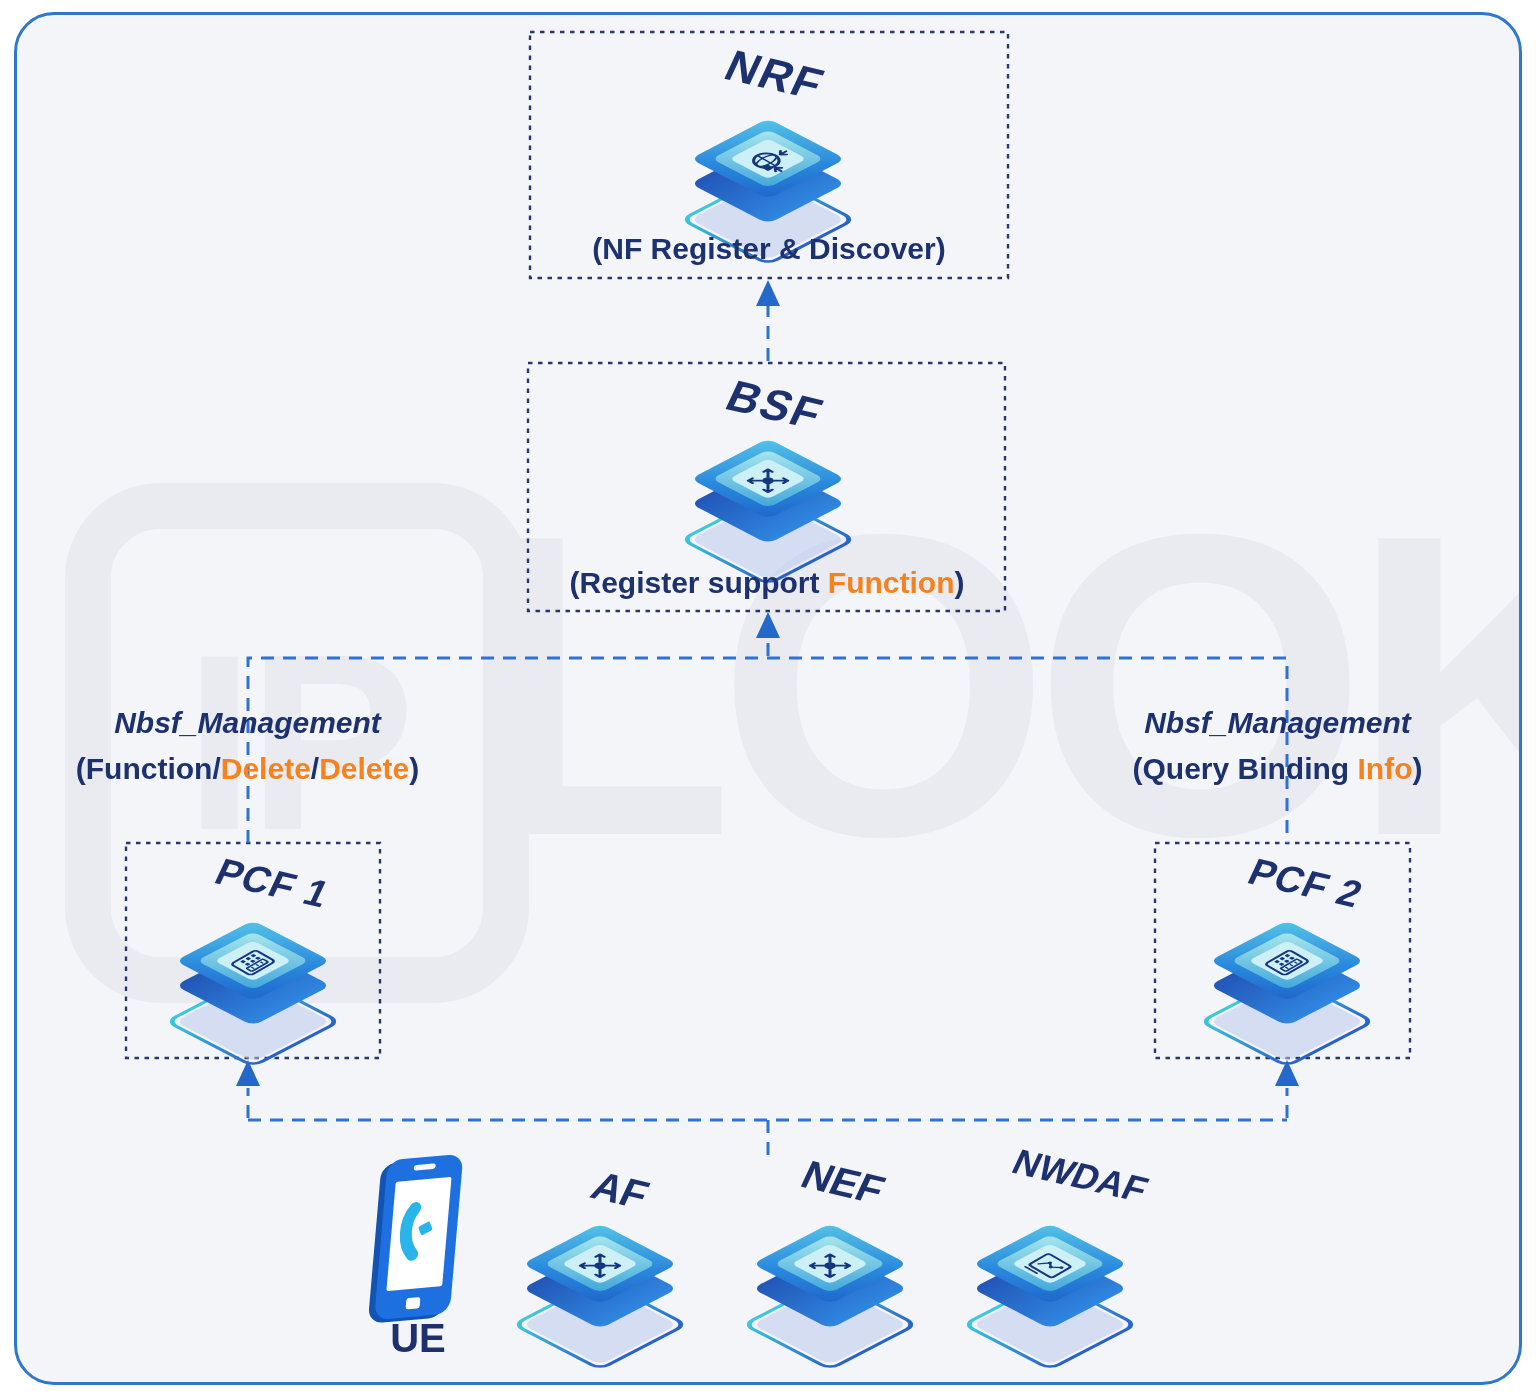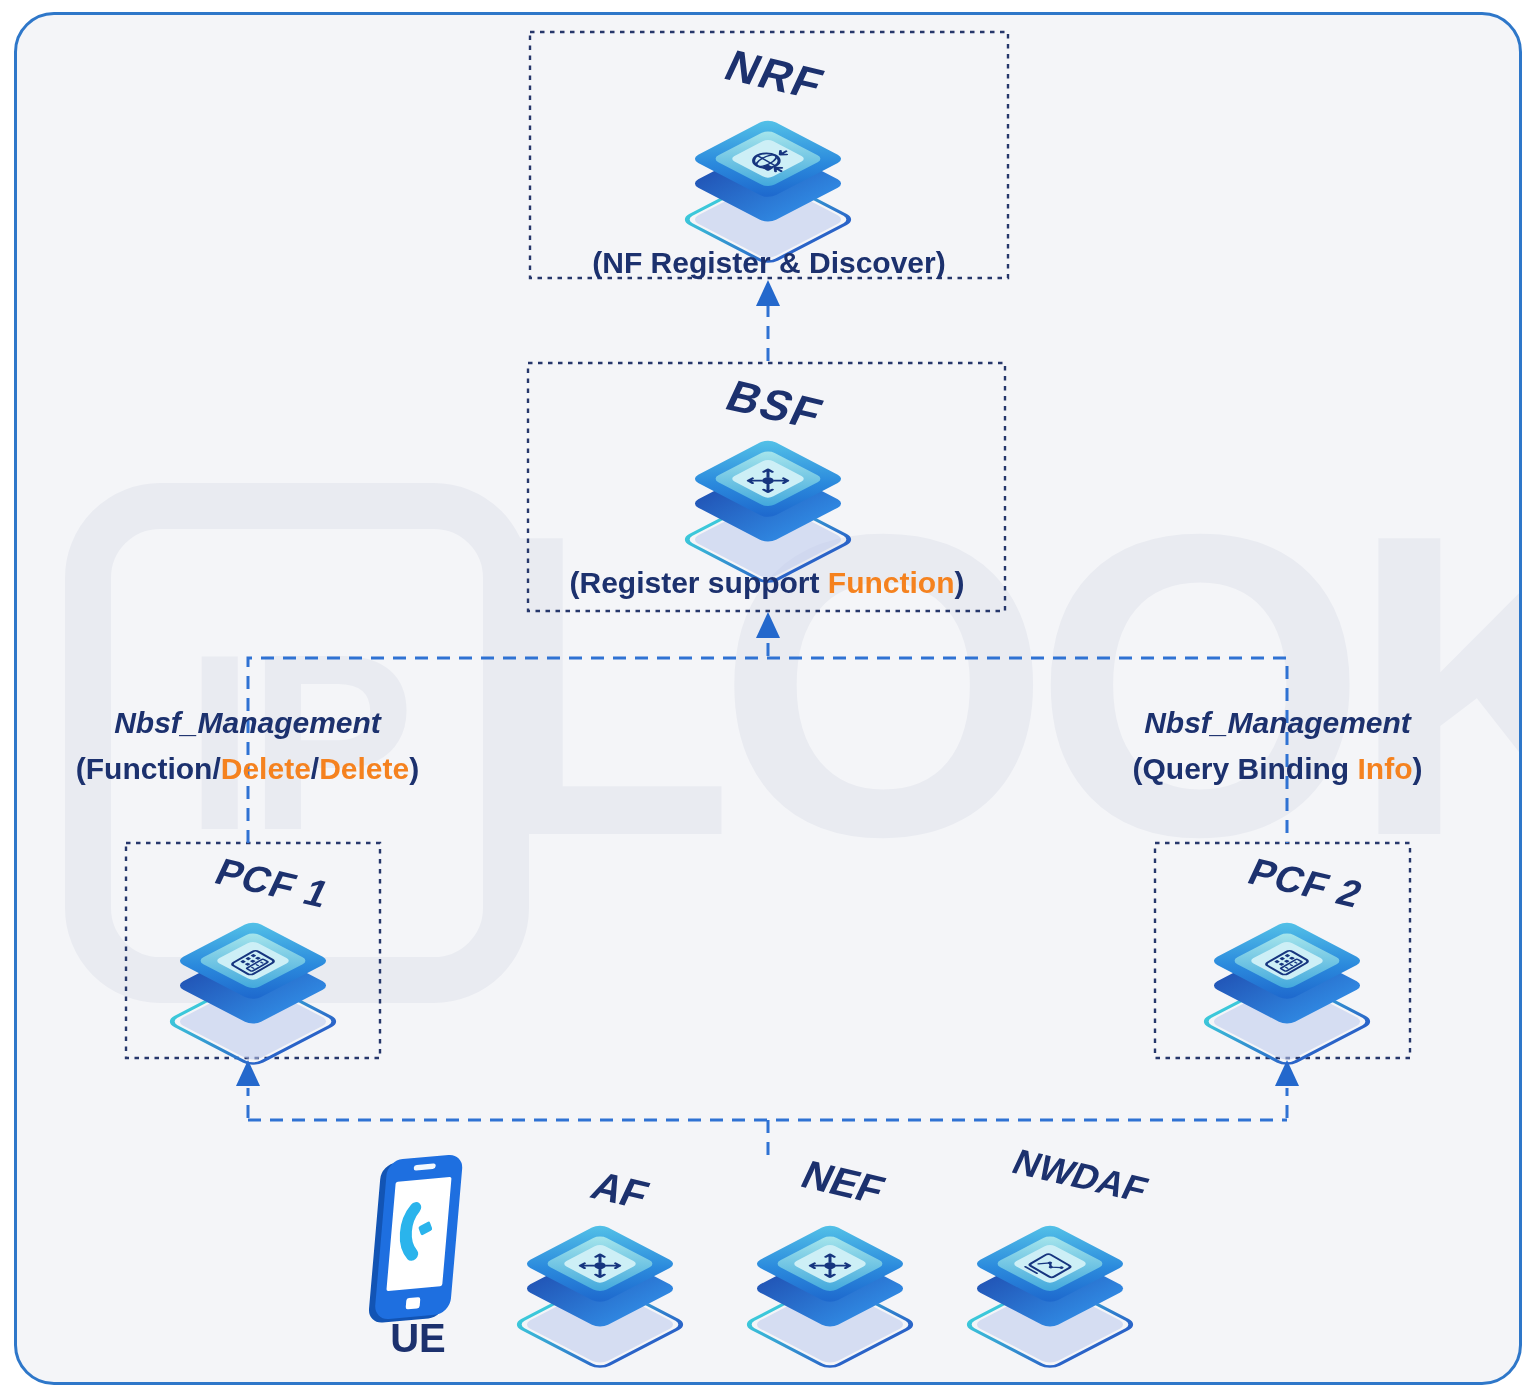--- a/index.html
+++ b/index.html
@@ -116,21 +116,21 @@
       <g transform="matrix(0.866,0.5,-0.866,0.5,0,2)" stroke="#16357f" fill="none" stroke-linecap="round" stroke-linejoin="round">
         <circle cx="-1" cy="1" r="11" stroke-width="2.6"></circle>
         <ellipse cx="-1" cy="1" rx="5" ry="11" stroke-width="1.8"></ellipse>
         <path d="M-12 1 H10" stroke-width="1.8"></path>
         <rect x="3" y="4" width="8" height="7" rx="1.5" fill="#16357f" stroke="none"></rect>
         <path d="M1 -21 V-15 M-2.8 -18 L1 -13.8 L4.8 -18" stroke-width="2.4"></path>
         <path d="M19 3 H13 M16 -0.8 L11.4 3 L16 6.8" stroke-width="2.4"></path>
       </g>
     </g>
   </svg>
-  <div class="t caption" style="left:530px;top:246px;width:478px;"><span class="navy">(NF Register &amp; Discover)</span></div>
+  <div class="t caption" style="left:530px;top:232px;width:478px;"><span class="navy">(NF Register &amp; Discover)</span></div>
 
   <div class="t tilt node-title-lg" style="left:700px;top:380px;width:150px;">BSF</div>
   <svg class="icon" style="left:673px;top:420px;" width="190" height="166" viewBox="0 0 200 175">
     <use href="#slab-base"></use>
     <g transform="translate(100,62)">
       <g transform="matrix(0.866,0.5,-0.866,0.5,0,2)" stroke="#16357f" fill="none" stroke-width="2.6" stroke-linecap="round" stroke-linejoin="round">
         <circle cx="0" cy="0" r="5" fill="#16357f" stroke="none"></circle>
         <path d="M4 4 L12 12 M12 12 V6.8 M12 12 H6.8"></path>
         <path d="M-4 4 L-12 12 M-12 12 V6.8 M-12 12 H-6.8"></path>
         <path d="M4 -4 L12 -12 M12 -12 V-6.8 M12 -12 H6.8"></path>

